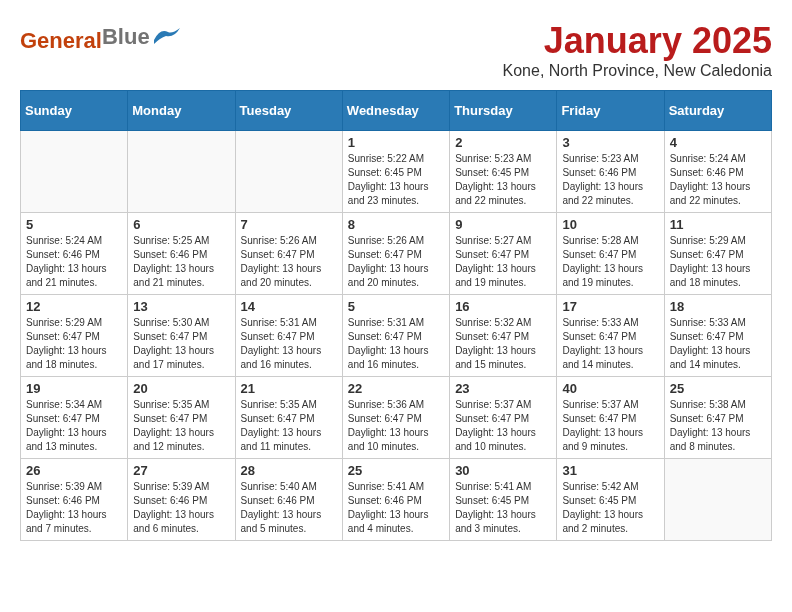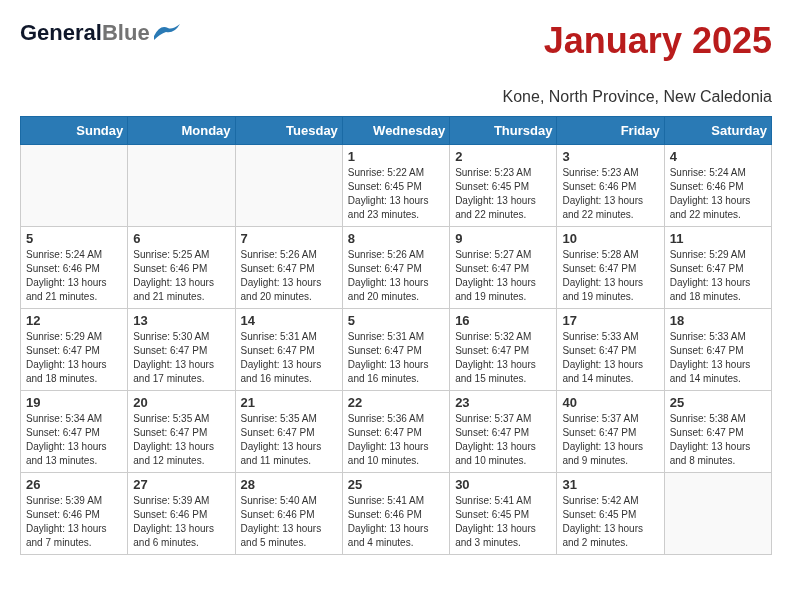--- a/index.html
+++ b/index.html
@@ -25,34 +25,33 @@
       text-align: right;
     }
     .month-title {
       font-size: 36px;
       font-weight: bold;
       color: #b91c1c;
     }
     .location {
       font-size: 16px;
       color: #333;
-      margin-top: 26px;
     }
     .calendar {
       width: 100%;
       border-collapse: collapse;
       border: 1px solid #ccc;
     }
     .calendar th {
       background-color: #2a7ab5;
       color: #fff;
       font-size: 13px;
       font-weight: bold;
-      padding: 6px 4px;
-      text-align: right;
+      padding: 12px 4px;
+      text-align: left;
       border: 1px solid #1a6aa5;
     }
     .calendar td {
       vertical-align: top;
       border: 1px solid #ccc;
       padding: 4px 5px;
       font-size: 10.5px;
       color: #333;
       height: 80px;
       width: 107px;
@@ -72,21 +71,21 @@
       line-height: 1.4;
       color: #333;
     }
   </style>
 </head>
 <body>
 
 <div class="header">
   <div class="logo">
     <div style="display:flex; align-items:center;">
-      <span style="font-size:22px; font-weight:bold; color:#0f172a;">General</span>
+      <span style="font-size:22px; font-weight:bold; color:#c2410c;margin-top:8px;">General</span>
       <span style="font-size:22px; font-weight:bold; color:#737373;">Blue</span>
       <svg width="28" height="18" viewBox="0 0 28 18" style="margin-left:2px; margin-bottom:4px;">
         <path d="M2,14 Q8,2 16,6 Q20,8 28,2 Q22,12 14,10 Q8,12 2,18 Z" fill="#2a7ab5"></path>
       </svg>
     </div>
   </div>
   <div class="title-block">
     <div class="month-title">January 2025</div>
     <div class="location">Kone, North Province, New Caledonia</div>
   </div>

